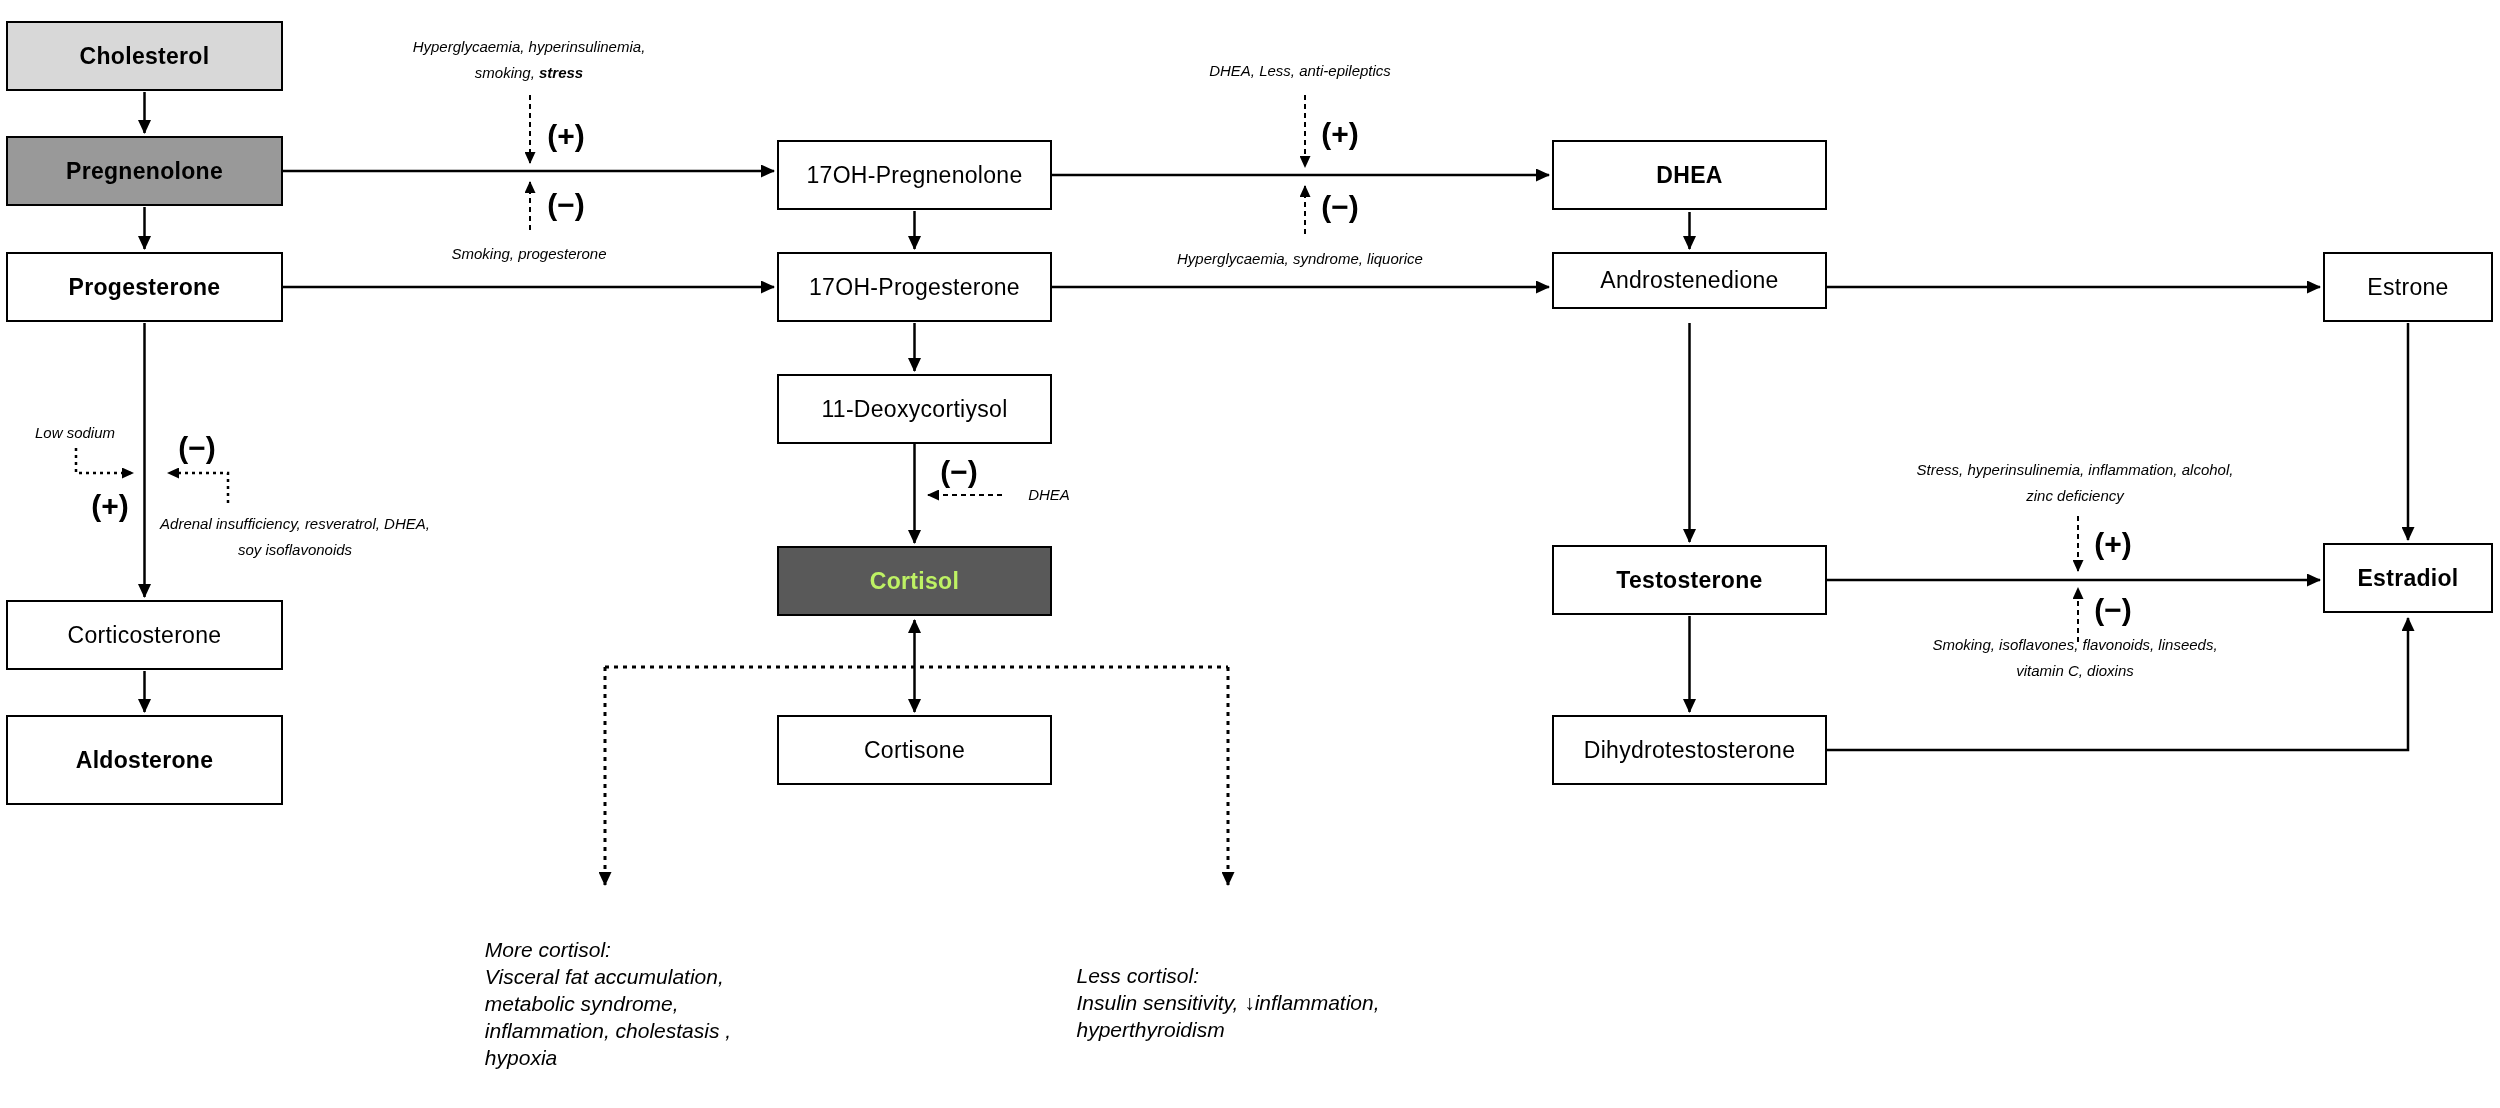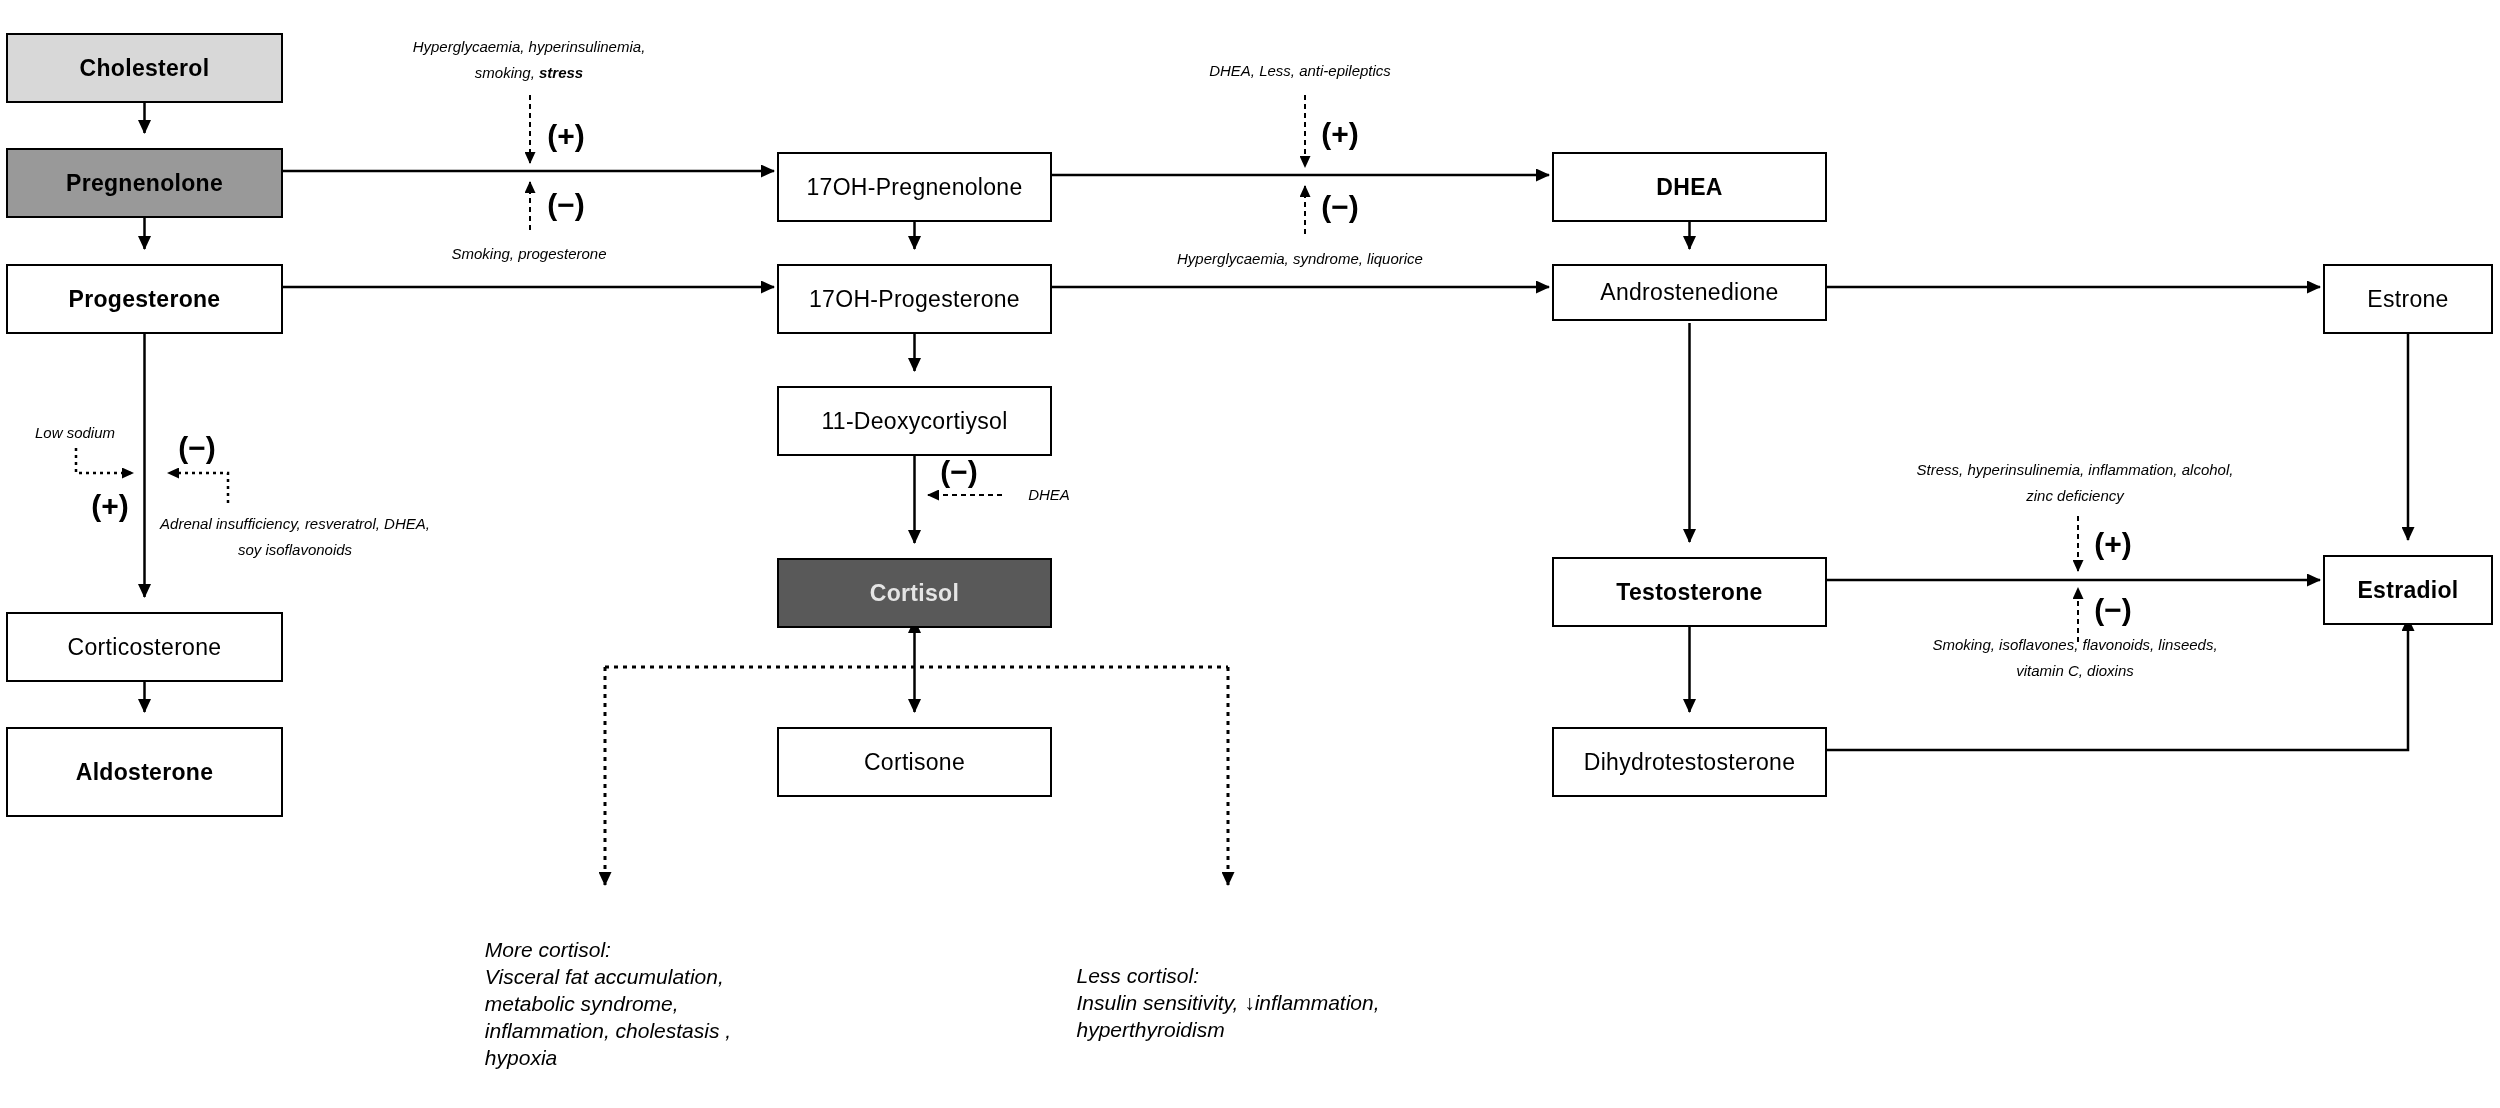--- a/index.html
+++ b/index.html
@@ -14,26 +14,25 @@
   .layer{position:absolute;left:0;top:0;width:2500px;height:1108px;}
   .node{
     position:absolute;
     box-sizing:border-box;
     border:2.5px solid #000;
     background:var(--box-white,#fff);
     display:flex;align-items:center;justify-content:center;
     font-size:23px;
     letter-spacing:0.3px;
     text-align:center;
-    margin-top:12px;
   }
   .node.bold{font-weight:bold;}
   .node.light{background:var(--box-light,#d9d9d9);}
   .node.mid{background:var(--box-mid,#999999);}
-  .node.dark{background:var(--box-dark,#595959);color:#e5e5e5;}
+  .node.dark{background:var(--box-dark,#595959);color:#bef264;}
   .ann{
     position:absolute;
     transform:translate(-50%,0);
     font-style:italic;
     font-size:15px;
     line-height:26px;
     text-align:center;
     white-space:nowrap;
   }
   .ann .em{font-weight:bold;}

